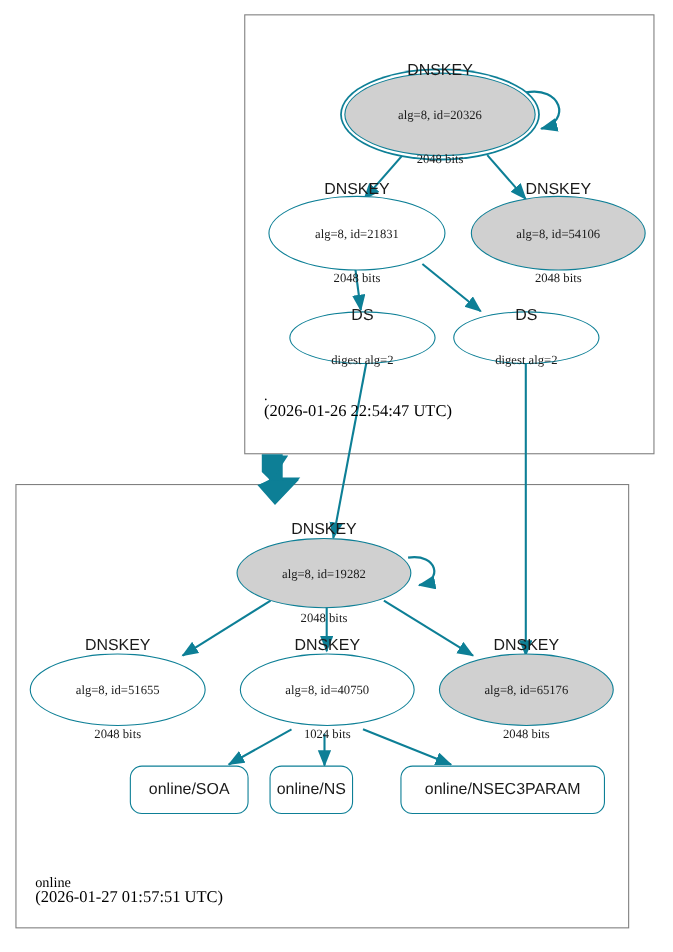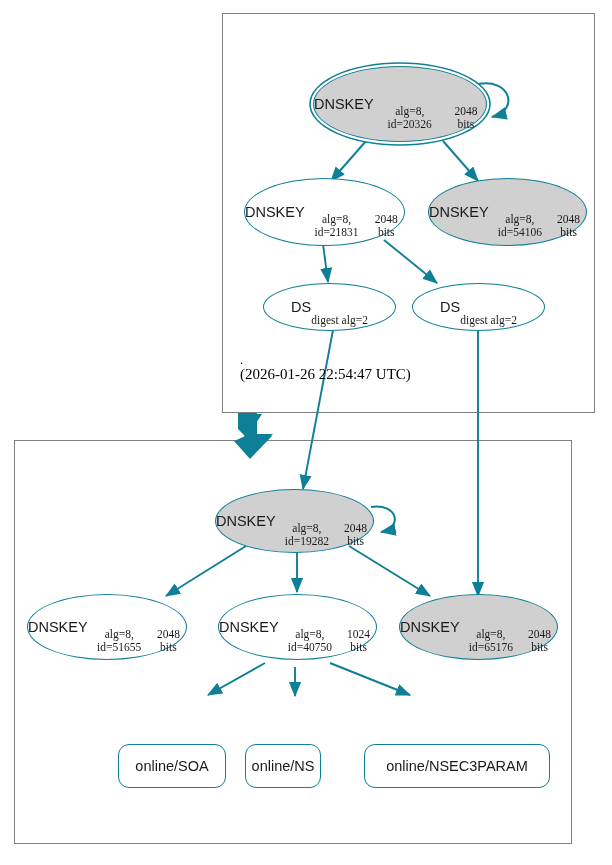--- a/index.html
+++ b/index.html
@@ -4,26 +4,26 @@
 <style>
   html,body{margin:0;padding:0;background:#ffffff;}
   body{width:612px;height:865px;position:relative;overflow:hidden;
        font-family:"Liberation Sans",sans-serif;}
   #stage{position:absolute;left:0;top:0;width:612px;height:865px;}
   svg.layer{position:absolute;left:0;top:0;width:612px;height:865px;}
   .zonebox{position:absolute;border:1px solid #808080;background:transparent;box-sizing:border-box;}
   .zonelabel{position:absolute;color:#000;font-family:"Liberation Serif",serif;}
   .zonelabel .zname{font-size:13px;line-height:15px;}
   .zonelabel .zdate{font-size:15px;line-height:15px;}
-  .node{position:absolute;display:flex;flex-direction:row;align-items:center;
+  .node{position:absolute;display:flex;flex-direction:column;align-items:center;
         justify-content:center;text-align:center;box-sizing:border-box;}
   .ell{border:1.6px solid #0d7f96;border-radius:50%;background:#ffffff;}
   .ell.shaded{background:#d0d0d0;}
   .ell.dbl{box-shadow:0 0 0 2.2px #ffffff,0 0 0 3.8px #0d7f96;}
-  .rr{border:1.8px solid #0d7f96;border-radius:11px;background:#ffffff;margin-top:48px;}
+  .rr{border:1.8px solid #0d7f96;border-radius:11px;background:#ffffff;}
   .t1{font-family:"Liberation Sans",sans-serif;font-size:14.5px;color:#1a1a1a;line-height:16px;}
   .t2{font-family:"Liberation Serif",serif;font-size:11.5px;color:#1a1a1a;line-height:13px;margin-top:27px;}
   .rrlabel{font-family:"Liberation Sans",sans-serif;font-size:14.5px;color:#1a1a1a;}
 </style>
 </head>
 <body>
 
 <div id="stage">
 
   <div class="zonebox" style="left:222px;top:13px;width:373px;height:400px;"></div>
@@ -134,14 +134,18 @@
   </div>
 
   <div class="node rr" style="left:245px;top:696px;width:76px;height:44px;">
     <div class="rrlabel">online/NS</div>
   </div>
 
   <div class="node rr" style="left:364px;top:696px;width:186px;height:44px;">
     <div class="rrlabel">online/NSEC3PARAM</div>
   </div>
 
+  <div class="zonelabel" style="left:32px;top:794px;">
+    <div class="zname">online</div>
+    <div class="zdate">(2026-01-27 01:57:51 UTC)</div>
+  </div>
 
 </div>
 
 </body></html>

